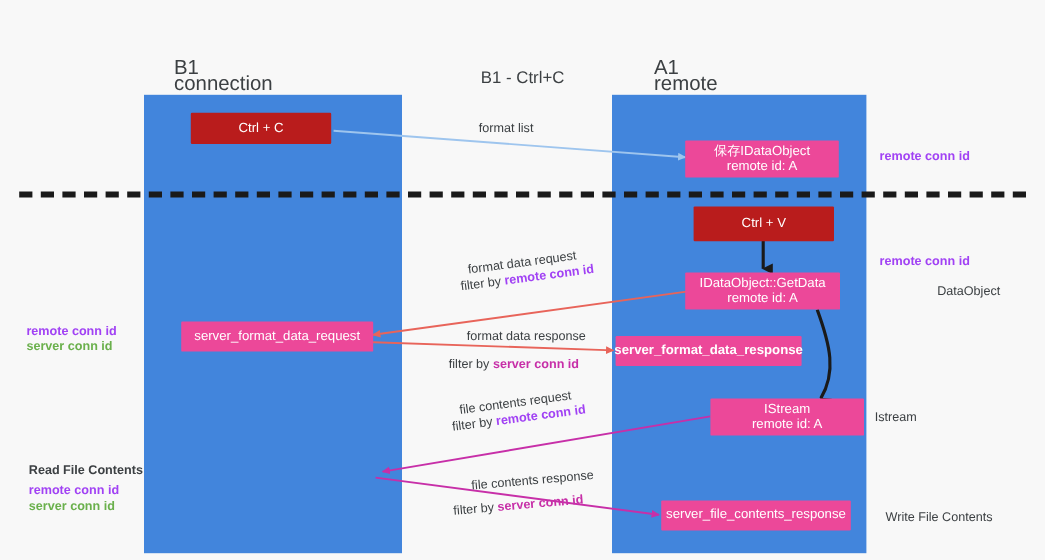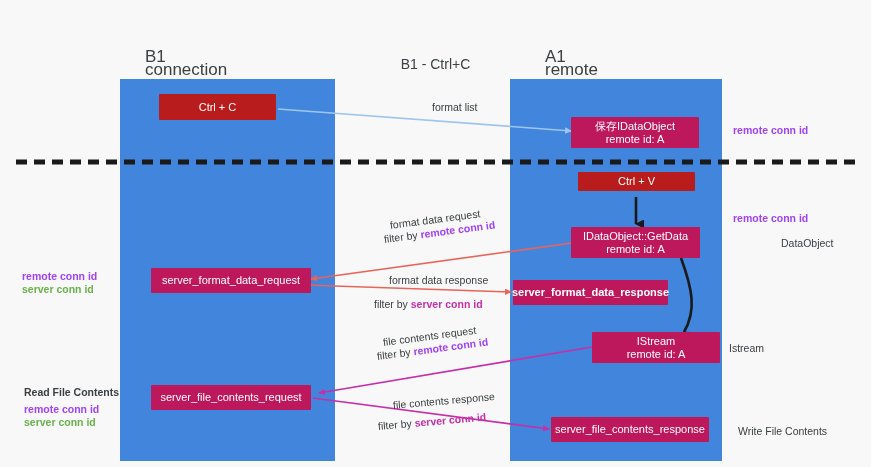--- a/index.html
+++ b/index.html
@@ -55,21 +55,21 @@
     flex-direction: column;
     align-items: center;
     justify-content: center;
     color: #ffffff;
     font-size: 11px;
     line-height: 13px;
     text-align: center;
     border-radius: 1px;
   }
   .node.green { background: #b91c1c; }
-  .node.orange { background: #be185d; }
+  .node.orange { background: #ec4899; }
 
   .edge-label {
     position: absolute;
     font-size: 10.5px;
     color: #3c4043;
     white-space: nowrap;
     line-height: 13px;
   }
   .edge-label .hl-purple { color: #a142f4; font-weight: bold; }
   .edge-label .hl-magenta { color: #c72fa8; font-weight: bold; }
@@ -143,21 +143,21 @@
 
   <div class="node green" style="left:159px; top:94px; width:117px; height:26px;">
     <div>Ctrl + C</div>
   </div>
 
   <div class="node orange" style="left:571px; top:117px; width:128px; height:31px;">
     <div>保存IDataObject</div>
     <div>remote id: A</div>
   </div>
 
-  <div class="node green" style="left:578px; top:172px; width:117px; height:19px;">
+  <div class="node green" style="left:578px; top:172px; width:117px; height:29px;">
     <div>Ctrl + V</div>
   </div>
 
   <div class="node orange" style="left:571px; top:227px; width:129px; height:31px;">
     <div>IDataObject::GetData</div>
     <div>remote id: A</div>
   </div>
 
   <div class="node orange" style="left:151px; top:268px; width:160px; height:25px;">
     <div>server_format_data_request</div>
@@ -165,29 +165,26 @@
 
   <div class="node orange" style="left:513px; top:280px; width:155px; height:25px;font-weight:bold;">
     <div>server_format_data_response</div>
   </div>
 
   <div class="node orange" style="left:592px; top:332px; width:128px; height:31px;">
     <div>IStream</div>
     <div>remote id: A</div>
   </div>
 
-  <div class="node orange" style="left:151px; top:385px; width:160px; height:25px;">
-    <div>server_file_contents_request</div>
-  </div>
 
   <div class="node orange" style="left:551px; top:417px; width:158px; height:25px;">
     <div>server_file_contents_response</div>
   </div>
 
-  <div class="edge-label" style="left:399px; top:101px;margin-left:33px;">format list</div>
+  <div class="edge-label" style="left:399px; top:101px;">format list</div>
 
   <div class="edge-label rot-neg" style="left:390px; top:219px;">format data request</div>
 
   <div class="edge-label rot-neg" style="left:384px; top:233px;">
     <span>filter by </span><span class="hl-purple">remote conn id</span>
   </div>
 
   <div class="edge-label" style="left:389px; top:274px;">format data response</div>
 
   <div class="edge-label" style="left:374px; top:298px;">

